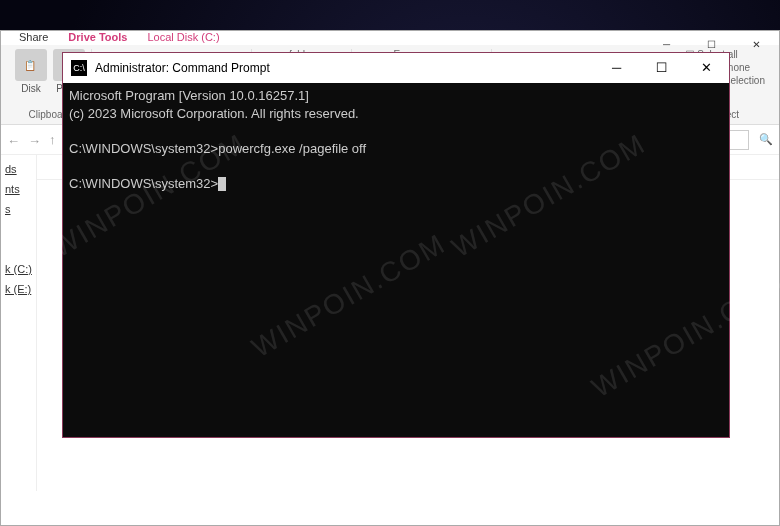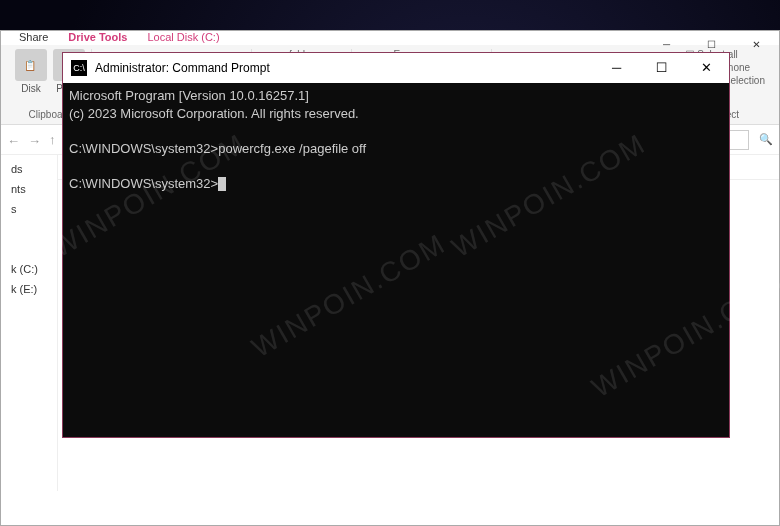--- a/index.html
+++ b/index.html
@@ -23,21 +23,21 @@
 .ribbon-label { font-size:10px; color:#666; margin-top:2px; }
 .ribbon-right { margin-left:auto; display:flex; flex-direction:column; gap:2px; padding:4px 8px; font-size:10px; color:#666; }
 
 .breadcrumb-row { height:30px; display:flex; align-items:center; padding:0 6px; gap:6px; border-bottom:1px solid #eee; }
 .nav-arrows { display:flex; gap:8px; font-size:13px; color:#999; }
 .breadcrumb { flex:1; display:flex; align-items:center; gap:4px; padding:0 6px; font-size:11px; }
 .breadcrumb .sep { color:#888; }
 .search { width:120px; border:1px solid #ccc; padding:3px 6px; font-size:11px; color:#888; }
 
 .content { display:flex; height:calc(100% - 158px); }
-.sidebar { width:57px; border-right:1px solid #eee; padding:4px 8px; font-size:11px; overflow:hidden; }
+.sidebar { width:36px; border-right:1px solid #eee; padding:4px 2px; font-size:11px; overflow:hidden;text-decoration:underline; }
 .sidebar div { padding:4px 2px; color:#333; white-space:nowrap; }
 
 .filelist { flex:1; overflow:auto; }
 .col-headers { display:flex; padding:6px 12px 6px 36px; font-size:11px; color:#456; border-bottom:1px solid #eee; }
 .col-name { width:250px; }
 .col-date { width:130px; }
 .col-type { width:110px; }
 .col-size { width:90px; text-align:right; }
 .file-row { display:flex; align-items:center; padding:3px 12px 3px 36px; font-size:11px; color:#333; }
 .file-row .fname { width:250px; display:flex; align-items:center; gap:6px; }

